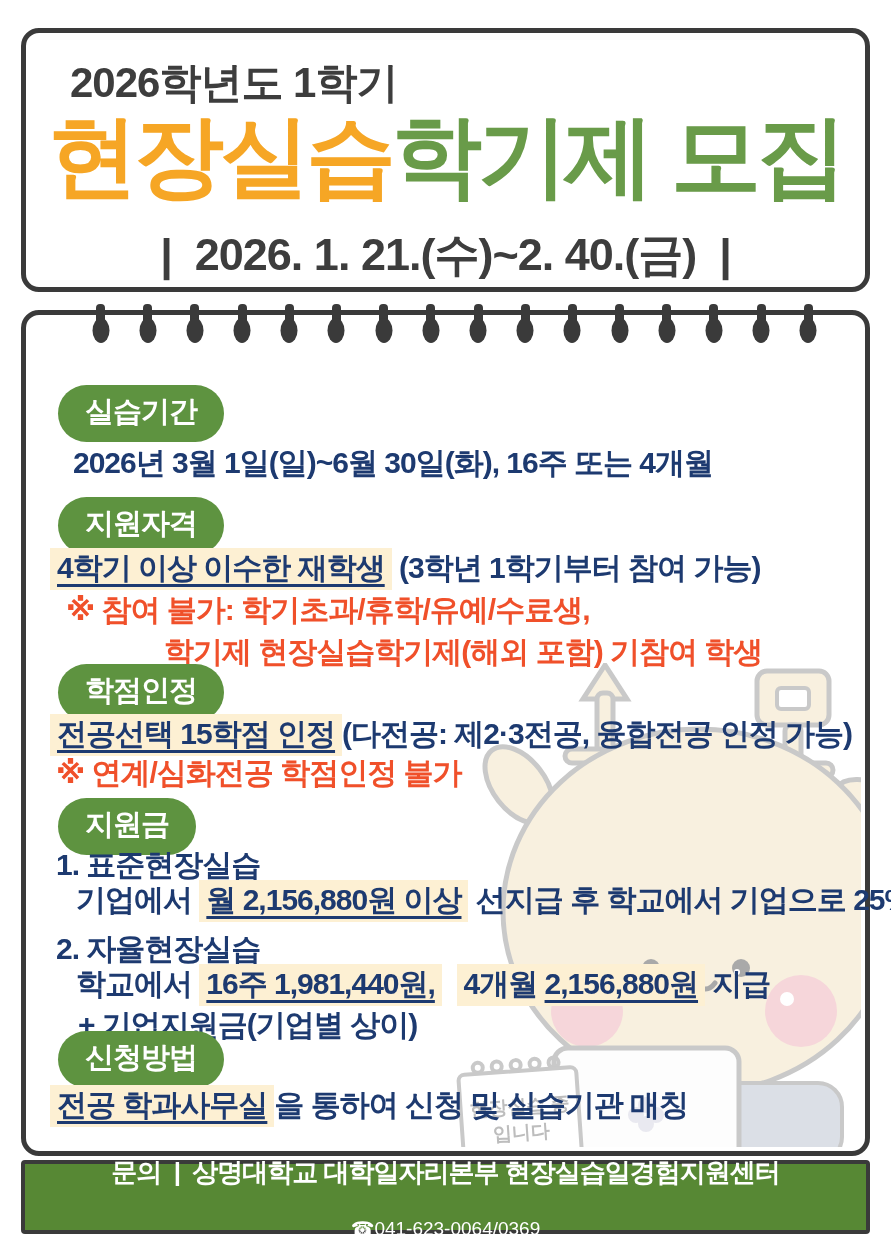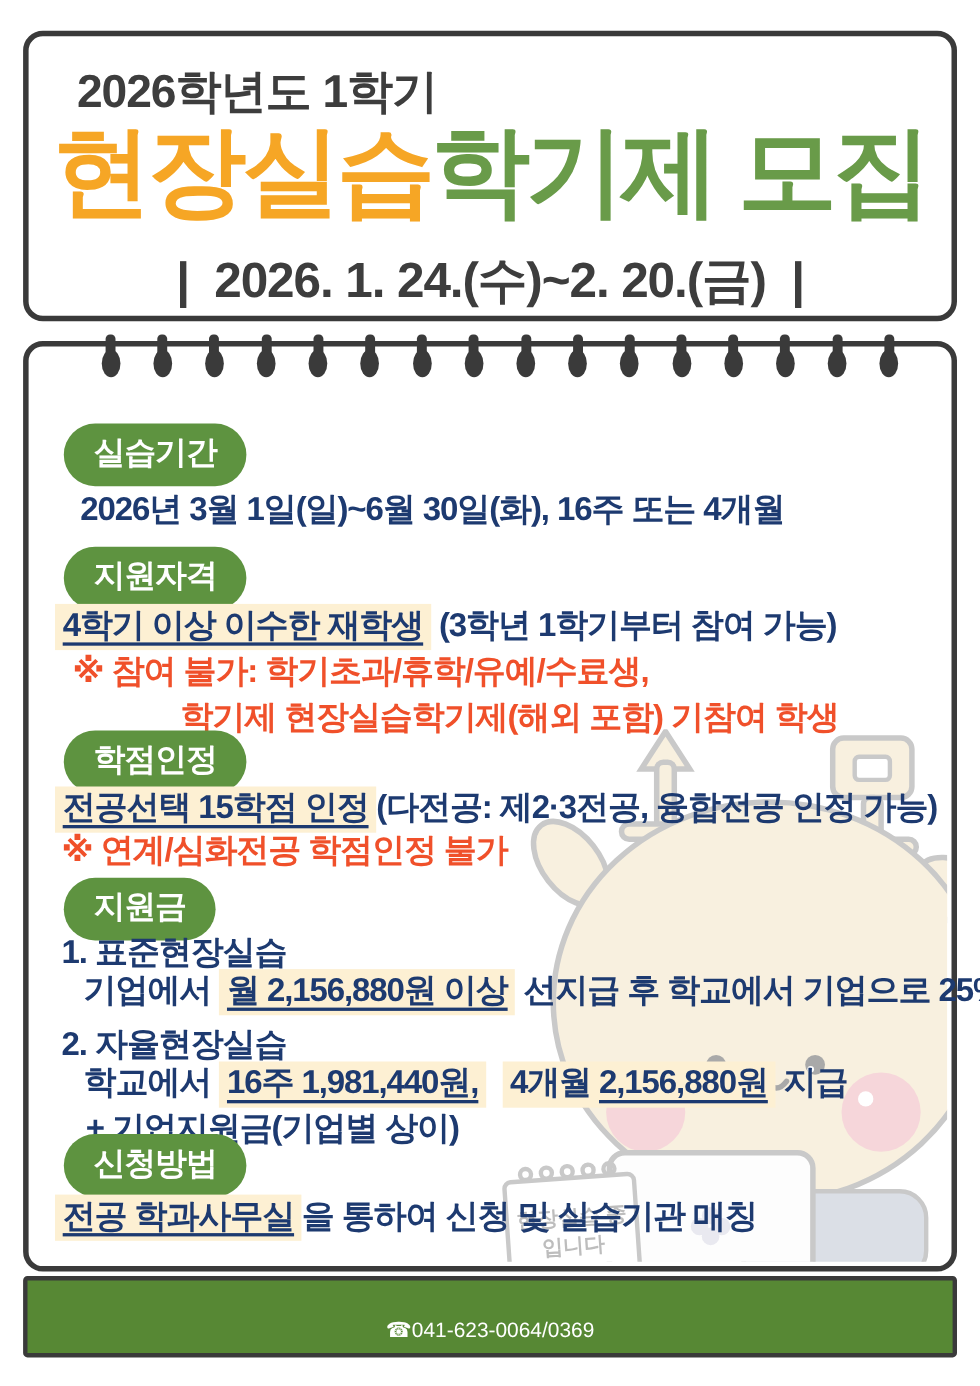--- a/index.html
+++ b/index.html
@@ -78,21 +78,21 @@
   .footer-l2{font-size:19px;font-weight:400;letter-spacing:0;white-space:pre;margin-top:25px;}
 </style>
 </head>
 <body>
 
 <div class="poster">
 
   <div class="top-card">
     <div class="semester">2026학년도 1학기</div>
     <div class="main-title"><span class="t-accent">현장실습</span><span class="t-rest">학기제 모집</span></div>
-    <div class="period-line">|  2026. 1. 24.(수)~2. 20.(금)  |</div>
+    <div class="period-line">|  2026. 1. 21.(수)~2. 40.(금)  |</div>
   </div>
 
   <div class="content-card">
     <div class="pin-row">
         <div class="pin"></div>
         <div class="pin"></div>
         <div class="pin"></div>
         <div class="pin"></div>
         <div class="pin"></div>
         <div class="pin"></div>
@@ -194,16 +194,17 @@
     <div class="sec body-line" style="left:50px;top:565px;"><span>기업에서 </span><span class="hl ul strong">월 2,156,880원 이상</span><span> 선지급 후 학교에서 기업으로 25% 환급</span></div>
     <div class="sec body-line" style="left:30px;top:614px;">2. 자율현장실습</div>
     <div class="sec body-line" style="left:50px;top:649px;"><span>학교에서 </span><span class="hl ul strong">16주 1,981,440원,</span><span>  </span><span class="hl strong"><span>4개월 </span><span class="ul">2,156,880원</span></span><span> 지급</span></div>
     <div class="sec body-line" style="left:52px;top:690px;">+ 기업지원금(기업별 상이)</div>
 
     <div class="sec" style="left:32px;top:716px;"><span class="badge">신청방법</span></div>
     <div class="sec body-line" style="left:24px;top:770px;"><span class="hl ul strong">전공 학과사무실</span><span>을 통하여 신청 및 실습기관 매칭</span></div>
   </div>
 
   <div class="footer-bar">
+    <div class="footer-l1">문의  |  상명대학교 대학일자리본부 현장실습일경험지원센터</div>
     <div class="footer-l2">☎041-623-0064/0369</div>
   </div>
 
 </div>
 
 </body></html>

